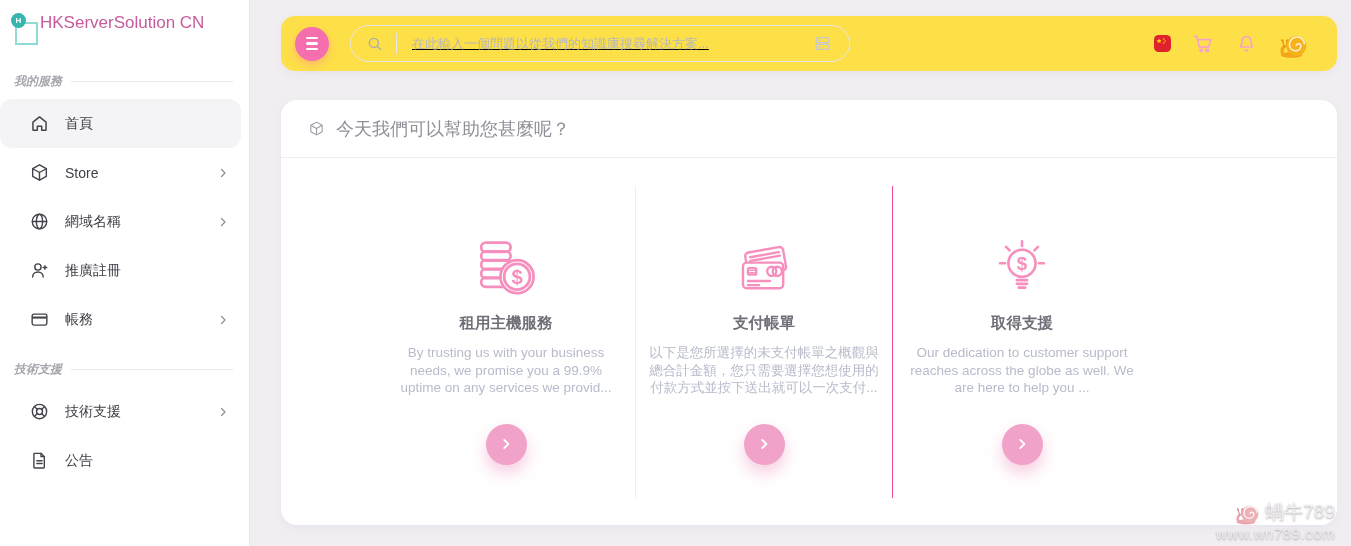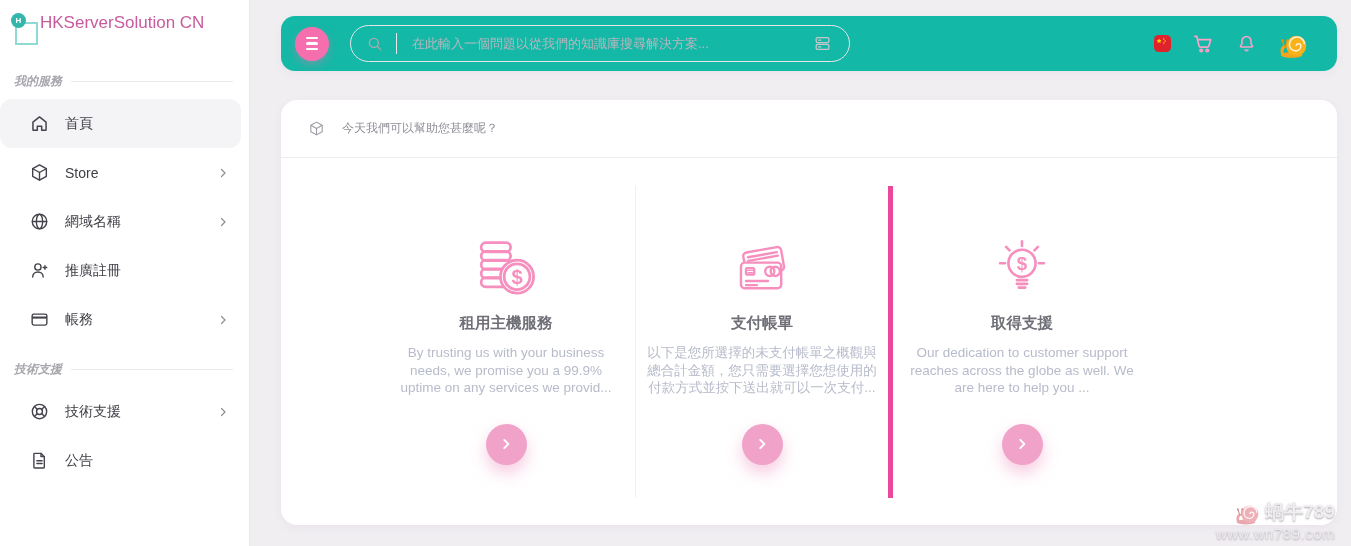--- a/index.html
+++ b/index.html
@@ -22,55 +22,55 @@
                  color:#a7a6ad;font-style:italic;font-size:12px;font-weight:bold;}
   .section-label.second{margin-top:17px;}
   .section-rule{flex:1;height:1px;background:#e9e8ee;}
   .side-item{height:49px;margin:0 8px 0 0;display:flex;align-items:center;gap:15px;
              padding:0 12px 0 28px;border-radius:12px;color:#3f3e45;font-size:14px;cursor:pointer;}
   .side-item.active{background:#f4f3f6;}
   .s-icon{width:22px;display:flex;justify-content:center;align-items:center;}
   .chev{margin-left:auto;display:flex;align-items:center;}
 
   
-  .topbar{position:absolute;left:281px;top:16px;width:1056px;height:55px;background:#14b8a6;
+  .topbar{position:absolute;left:281px;top:16px;width:1056px;height:55px;background:#fde047;
           border-radius:14px;box-shadow:0 3px 10px rgba(80,60,90,.05);
-          display:flex;align-items:center;padding:0 28px 0 14px;box-sizing:border-box;}
+          display:flex;align-items:center;padding:0 28px 0 14px;box-sizing:border-box;text-decoration:underline;}
   .burger{width:34px;height:34px;border-radius:50%;background:#f56fae;border:none;cursor:pointer;
           display:flex;flex-direction:column;align-items:center;justify-content:center;gap:3px;
           box-shadow:0 4px 8px rgba(245,111,174,.35);}
   .burger i{display:block;width:12px;height:2.4px;border-radius:2px;background:#fff;}
   .search-pill{margin-left:21px;width:500px;height:37px;border:1px solid #e7e5ea;border-radius:19px;
                display:flex;align-items:center;padding:0 17px 0 15px;box-sizing:border-box;}
   .search-divider{width:1px;height:21px;background:#e6e5ea;margin:0 13px 0 12px;}
   .search-pill input{flex:1;border:none;outline:none;font-size:13px;color:#55545c;background:transparent;
                      font-family:"Liberation Sans","DejaVu Sans",sans-serif;}
   .search-pill input::placeholder{color:#b6b6bf;}
   .top-icons{margin-left:auto;display:flex;align-items:center;gap:21px;}
   .icon-btn{background:none;border:none;padding:0;cursor:pointer;display:flex;align-items:center;}
 
   
   .maincard{position:absolute;left:281px;top:100px;width:1056px;height:425px;background:#fff;
             border-radius:16px;box-shadow:0 3px 10px rgba(80,60,90,.05);box-sizing:border-box;}
-  .card-head{height:57px;display:flex;align-items:center;gap:17px;padding:0 27px;
-             color:#8f8f98;font-size:12px;border-bottom:1px solid #ededf1;}
+  .card-head{height:57px;display:flex;align-items:center;gap:11px;padding:0 27px;
+             color:#8f8f98;font-size:18px;border-bottom:1px solid #ededf1;}
   .cols{margin-left:96px;width:774px;height:368px;display:flex;padding:28px 0;box-sizing:border-box;}
   .colm{width:258px;display:flex;flex-direction:column;align-items:center;text-align:center;
         padding-top:50px;box-sizing:border-box;cursor:pointer;}
-  .colm.mid{border-left:1px solid #eef0f3;border-right:5px solid #ec4899;}
+  .colm.mid{border-left:1px solid #eef0f3;border-right:1px solid #ec4899;}
   .icon-wrap{height:60px;display:flex;align-items:flex-end;justify-content:center;}
   .c-title{margin-top:17px;color:#6f6f78;font-weight:bold;font-size:15.5px;}
   .c-desc{margin-top:10px;width:232px;color:#b7bbca;font-size:13.5px;line-height:17.5px;}
   .go-btn{margin-top:27px;width:41px;height:41px;border-radius:50%;background:#f0a2c8;border:none;
           display:flex;align-items:center;justify-content:center;cursor:pointer;
           box-shadow:0 8px 16px rgba(240,162,200,.55);}
 
   
   .watermark{position:absolute;right:16px;bottom:4px;pointer-events:none;text-align:center;}
-  .wm-l1{display:flex;align-items:center;justify-content:flex-end;gap:4px;font-size:19px;font-weight:bold;
+  .wm-l1{display:flex;align-items:center;justify-content:flex-end;gap:4px;font-size:19px;font-weight:normal;
          color:#efedf0;text-shadow:0 1px 2px rgba(110,100,110,.6);}
   .wm-l2{font-size:15px;letter-spacing:.5px;color:#eceaee;text-shadow:0 1px 2px rgba(110,100,110,.55);}
 </style>
 </head>
 <body>
 
 <div class="page">
 
   <aside class="sidebar">
     <div class="logo-row">

